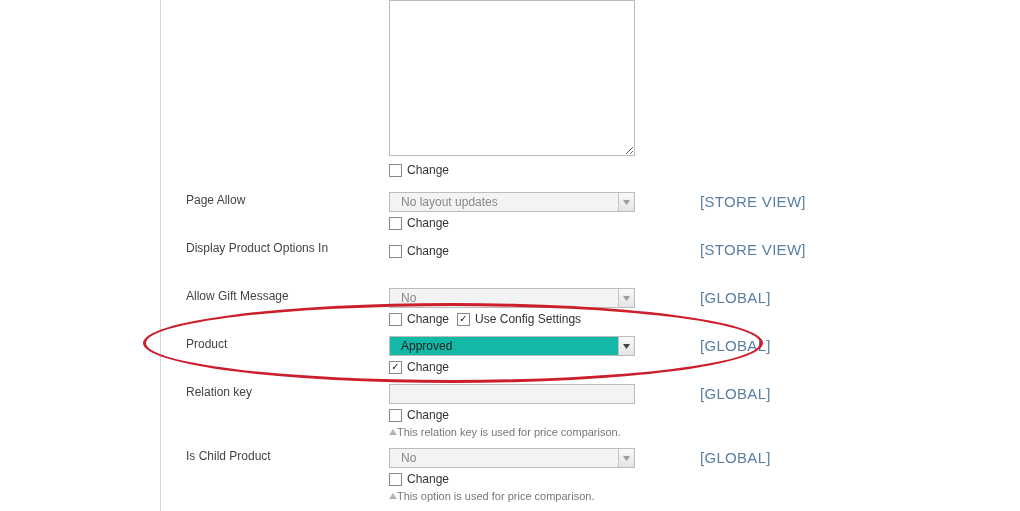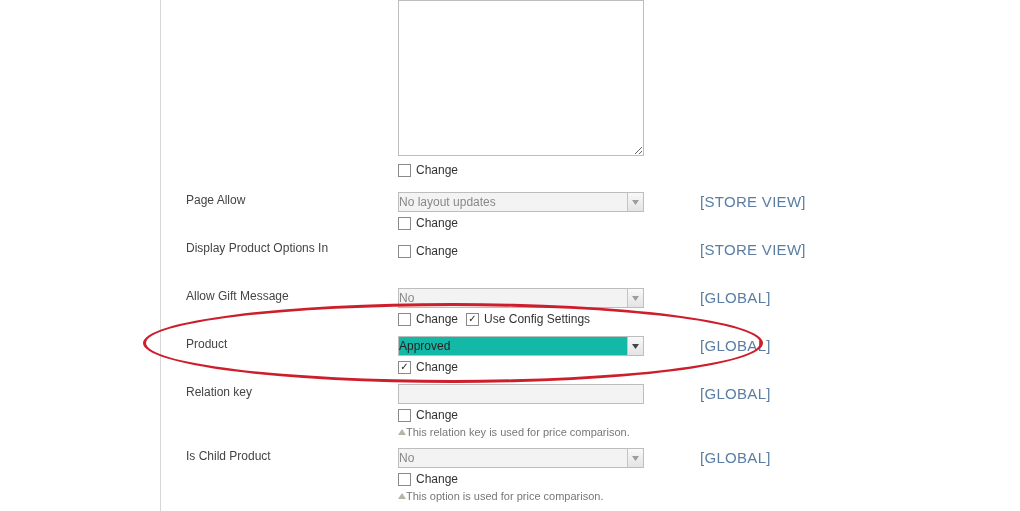--- a/index.html
+++ b/index.html
@@ -38,21 +38,21 @@
     width: 100%;
   }
   .label {
     position: absolute;
     left: 25px; top: 1px;
     width: 200px;
     color: #444;
   }
   .field-col {
     position: absolute;
-    left: 237px;
+    left: 228px;
     width: 246px;
   }
   .scope {
     position: absolute;
     left: 539px; top: 1px;
     color: #5a7ea3;
     font-size: 15px;
     letter-spacing: 0.3px;
   }
   select, input[type=text], textarea {
@@ -68,21 +68,21 @@
     padding: 4px;
     background: #fff;
   }
   .sel {
     display: block;
     width: 246px;
     height: 20px;
     border: 1px solid #bdbdbd;
     background: #f3f3f3;
     color: #888;
-    padding: 1px 0;
+    padding: 1px 11px;
     position: relative;
     line-height: 16px;
   }
   .sel.enabled {
     background: #14b8a6;
     color: #222;
   }
   .sel .arrow {
     position: absolute;
     right: 0; top: 0;

